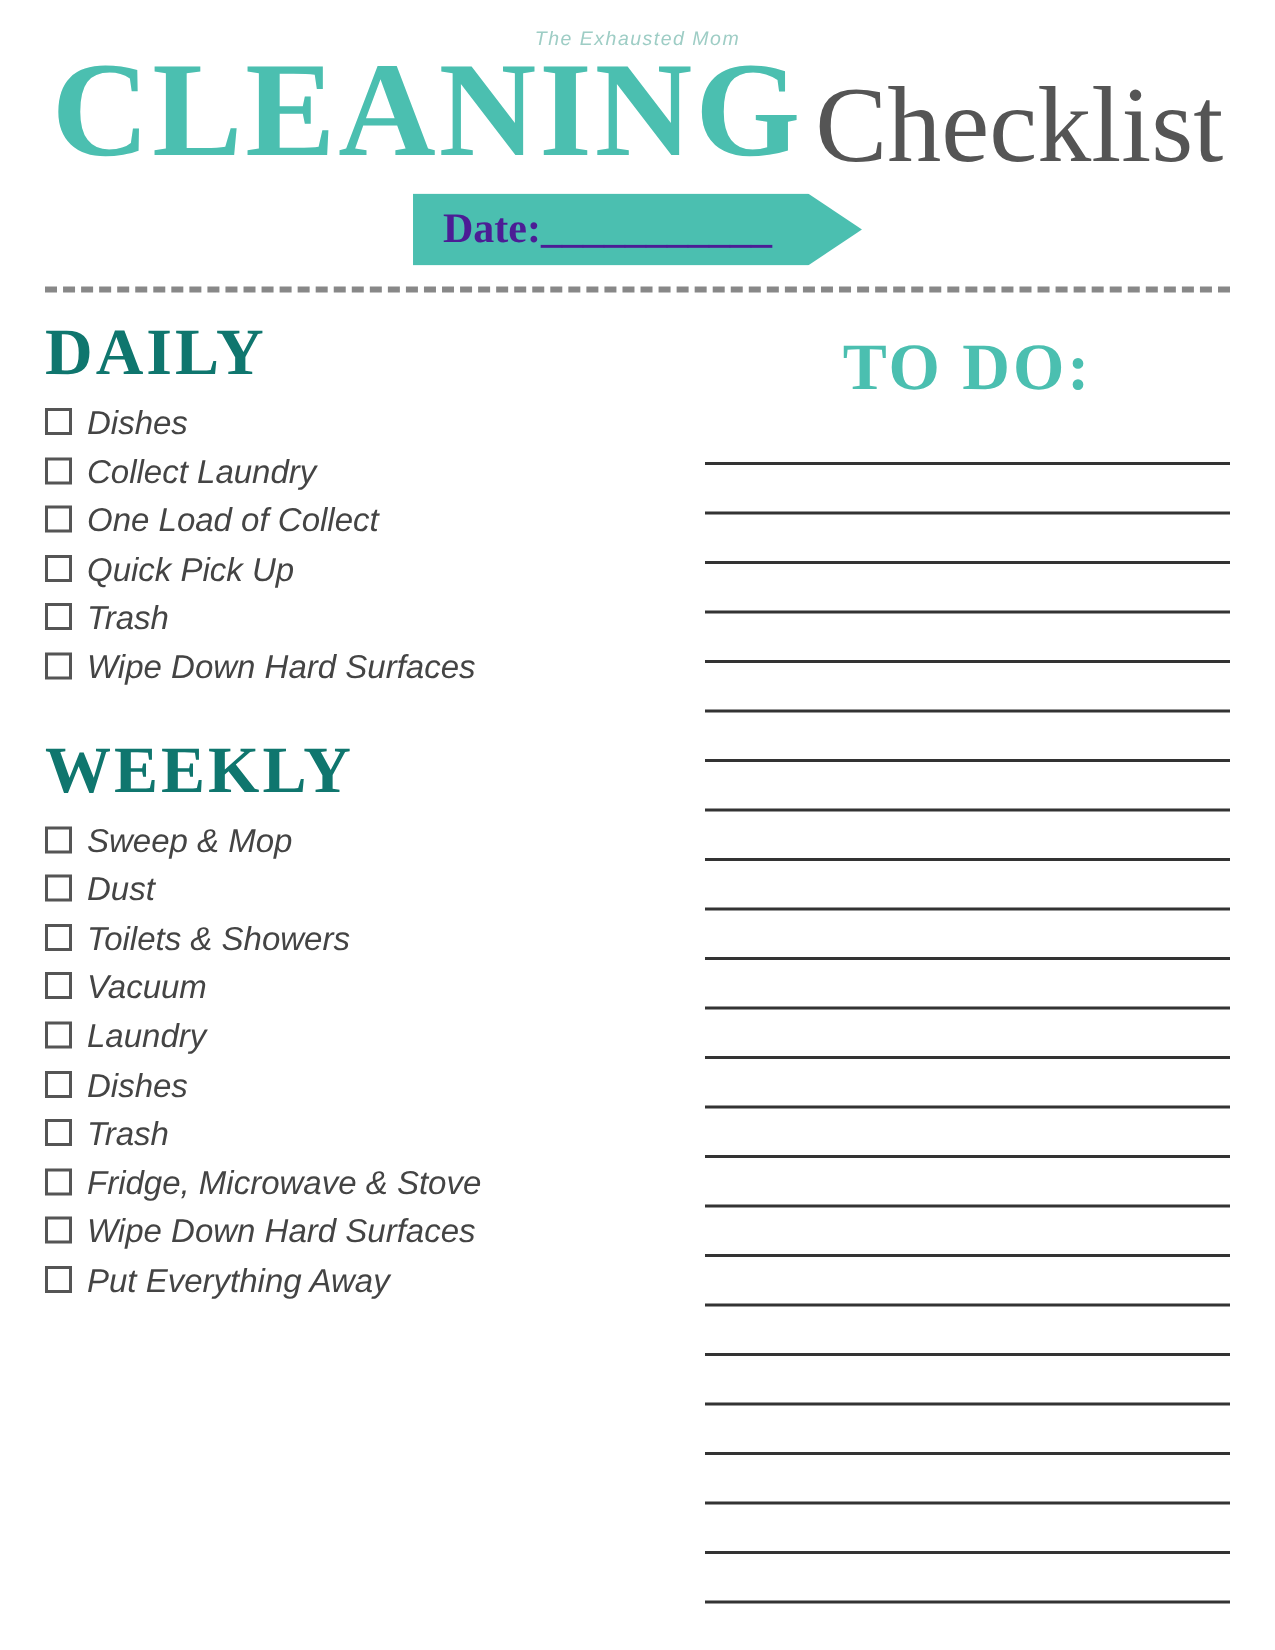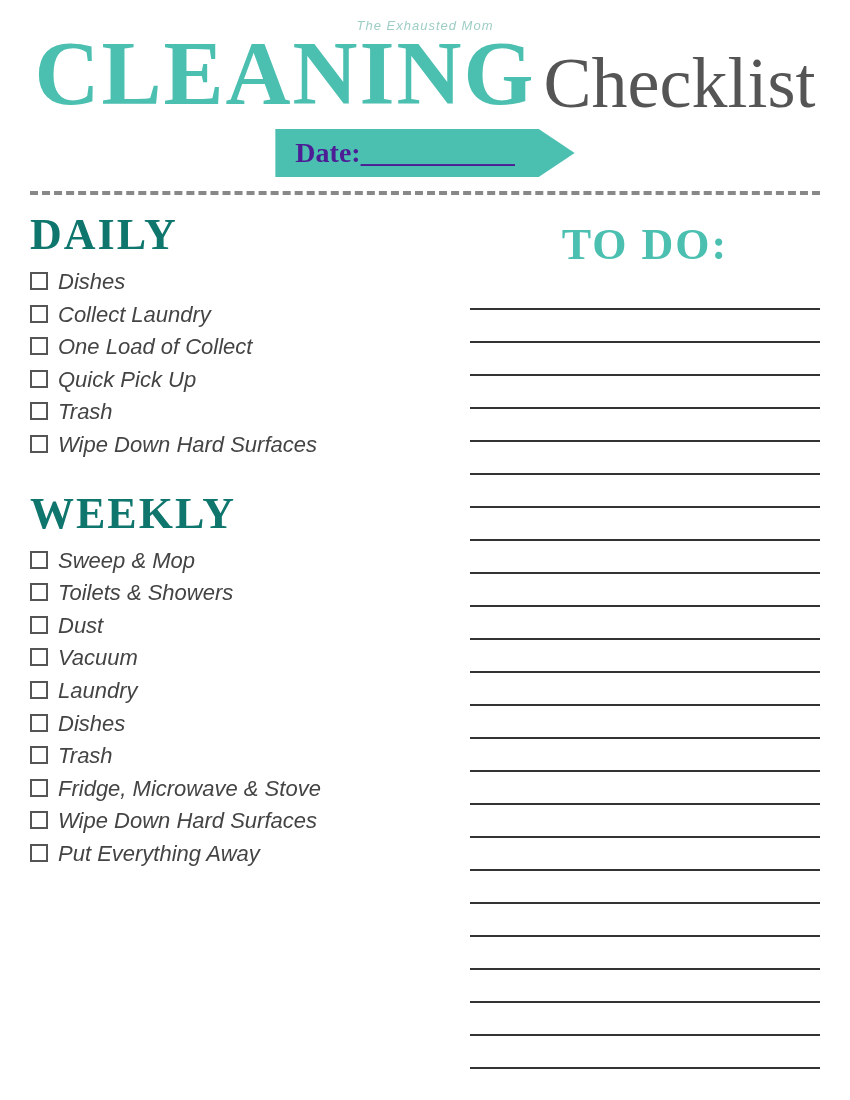--- a/index.html
+++ b/index.html
@@ -221,25 +221,25 @@
 
       <div class="weekly-section">
         <div class="section-header">Weekly</div>
 
         <div class="checklist-item">
           <span class="checkbox"></span>
           <span class="item-text">Sweep &amp; Mop</span>
         </div>
         <div class="checklist-item">
           <span class="checkbox"></span>
+          <span class="item-text">Dust</span>
+        </div>
+        <div class="checklist-item">
+          <span class="checkbox"></span>
           <span class="item-text">Toilets &amp; Showers</span>
-        </div>
-        <div class="checklist-item">
-          <span class="checkbox"></span>
-          <span class="item-text">Dust</span>
         </div>
         <div class="checklist-item">
           <span class="checkbox"></span>
           <span class="item-text">Vacuum</span>
         </div>
         <div class="checklist-item">
           <span class="checkbox"></span>
           <span class="item-text">Laundry</span>
         </div>
         <div class="checklist-item">

